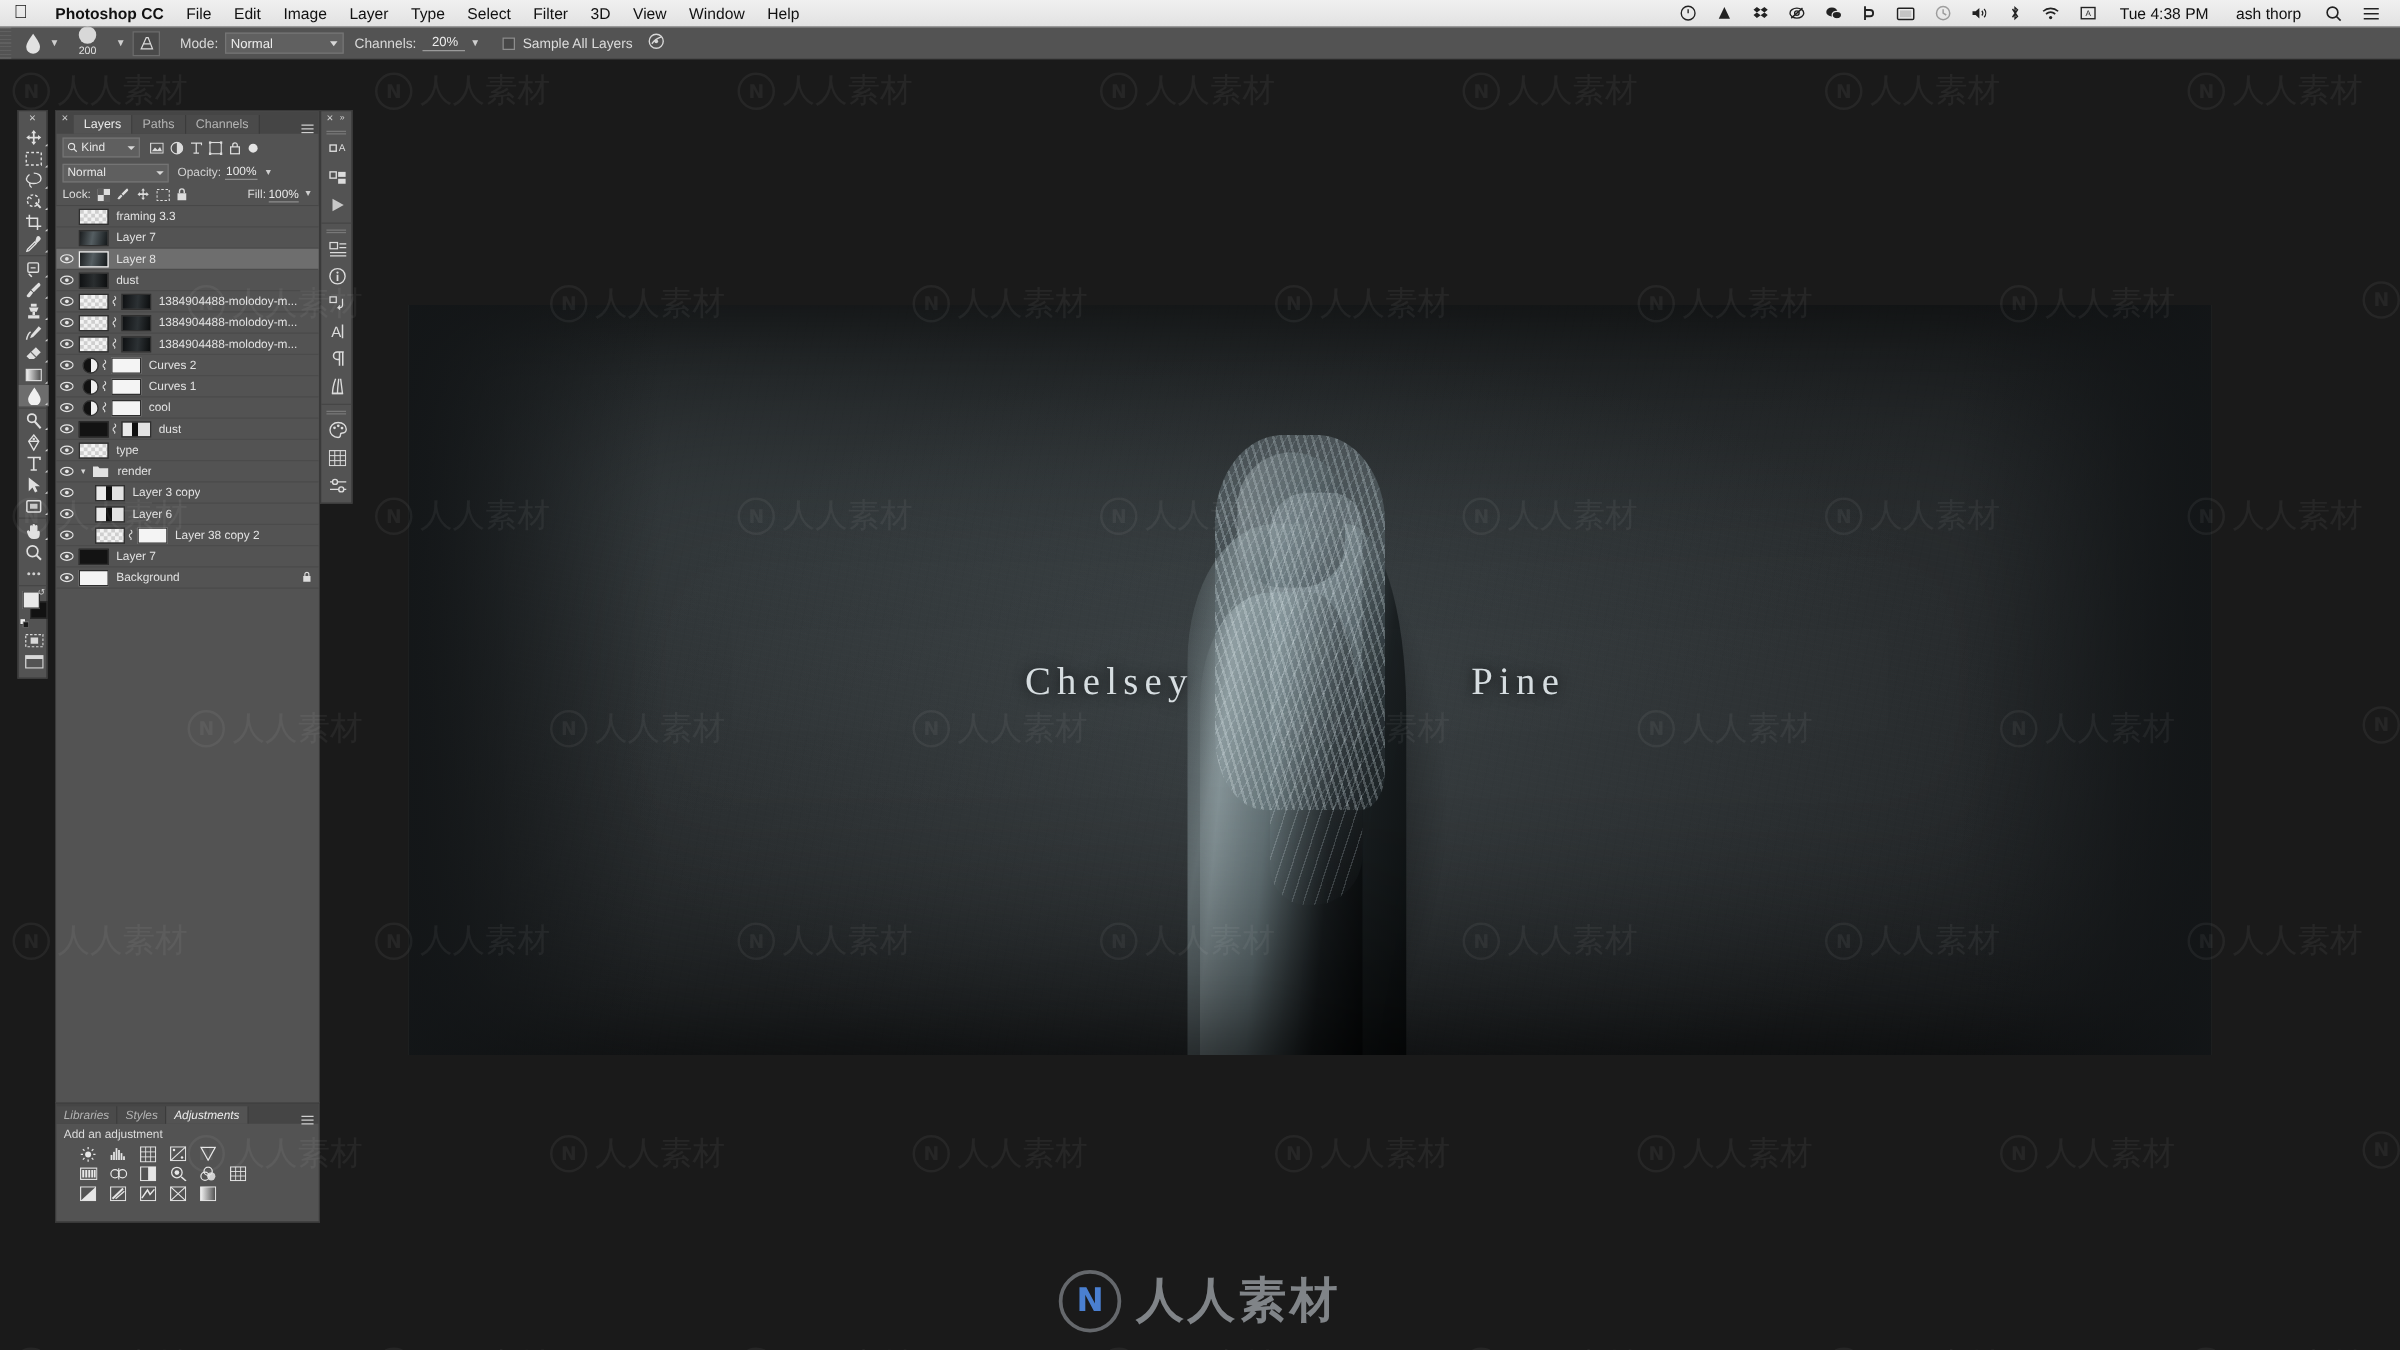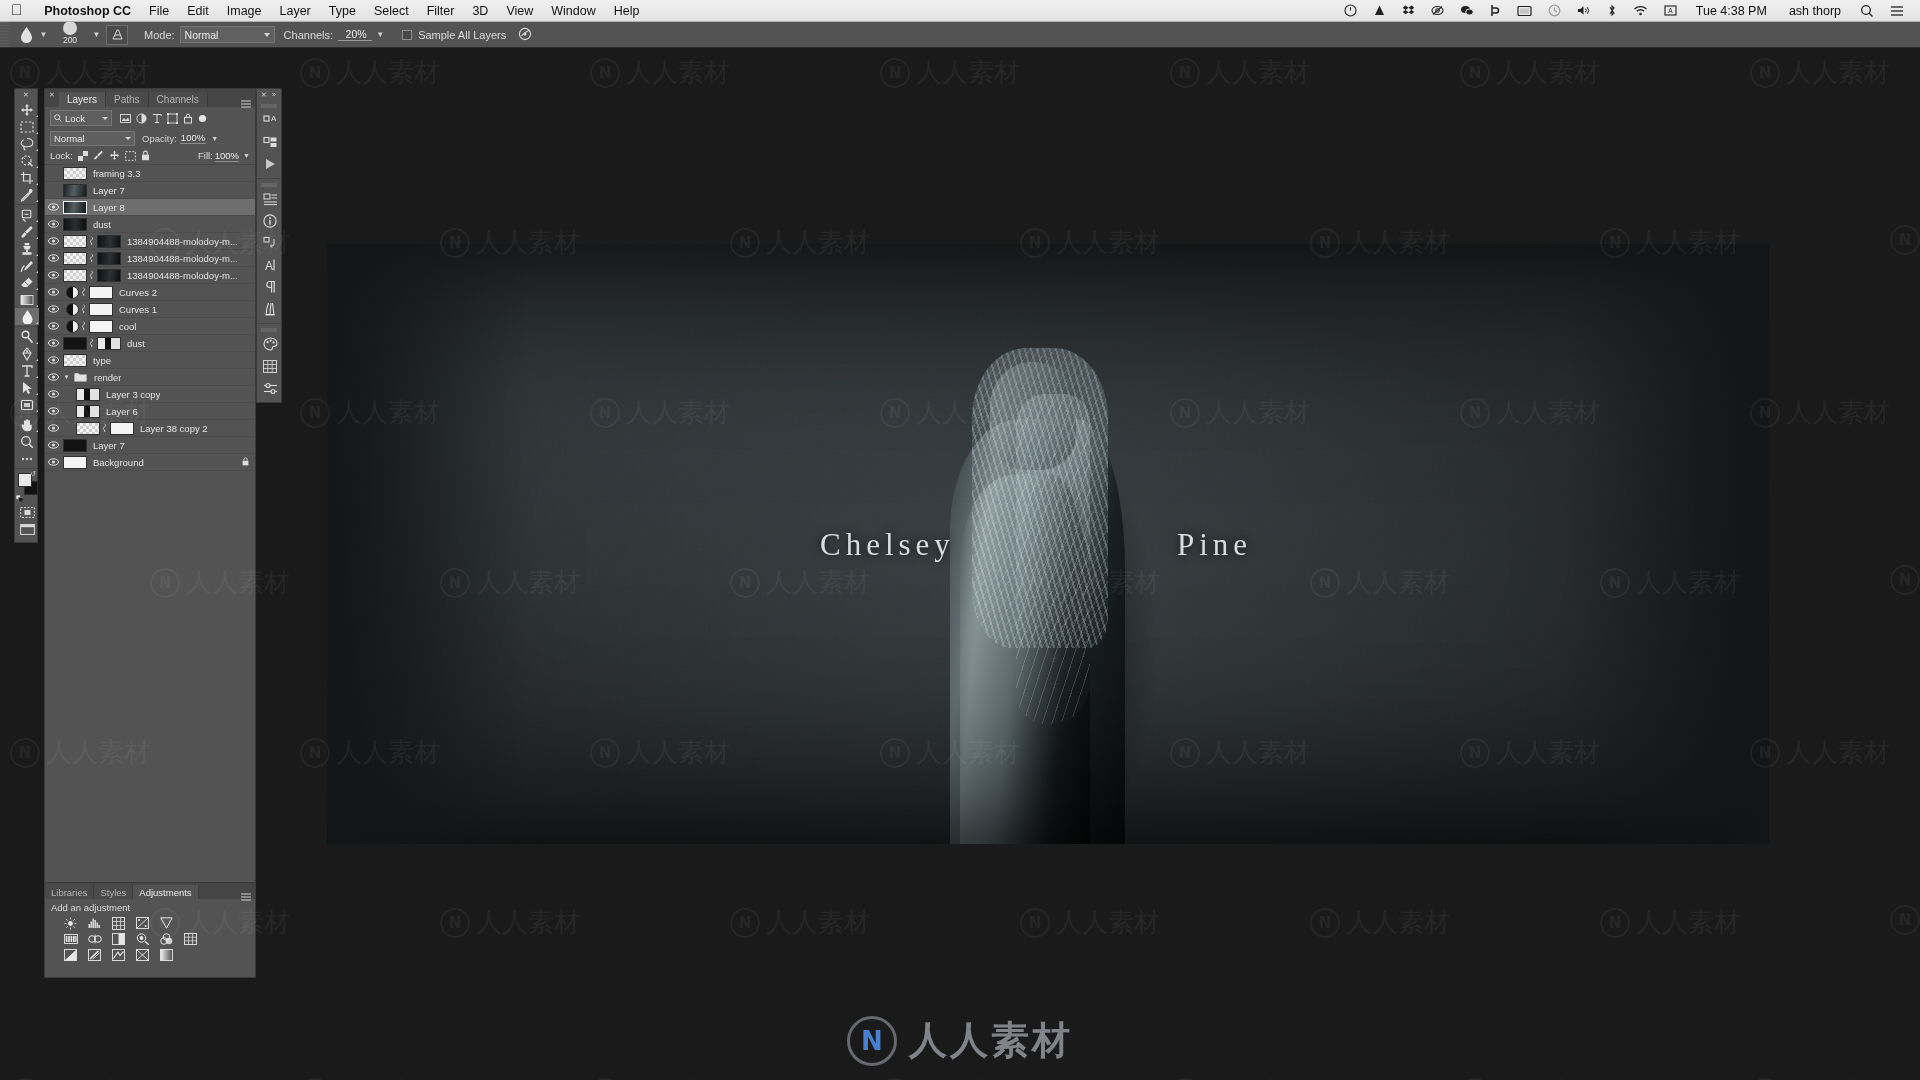--- a/index.html
+++ b/index.html
@@ -109,21 +109,21 @@
   .lrow .disc{ width:9px; font-size:7px; color:#d6d6d6; display:flex; align-items:center; justify-content:center;}
   .lrow .lock{ position:absolute; right:6px; font-size:8px; color:#d6d6d6;}
   .lrow .indent{ width:13px; flex:none;}
   .lpanelbtns{ height:19px; display:flex; align-items:center; justify-content:flex-end;
     gap:13px; padding-right:14px; border-top:1px solid #474747; background:#535353;}
   .lpanelbtns .b{ display:flex; align-items:center; justify-content:flex-end; }
 
   
   #adjpanel{ position:absolute; left:44px; top:882px; width:212px; height:96px;
     background:#535353; border:1px solid #3a3a3a; z-index:55;}
-  #adjpanel .atabs{ height:16px; background:#454545; display:flex; align-items:flex-end; position:relative;}
+  #adjpanel .atabs{ height:16px; background:#454545; display:flex; align-items:flex-end; position:relative;font-style:italic;}
   #adjpanel .atab{ height:14px; padding:0 6px; font-size:9.5px; color:#b4b4b4;
     display:flex; align-items:center; background:#4a4a4a; border-right:1px solid #3b3b3b;}
   #adjpanel .atab.active{ background:#535353; color:#ececec; }
   #adjpanel .pmenu{ position:absolute; right:4px; top:4px; }
   #adjpanel .atitle{ font-size:9.5px; color:#dcdcdc; padding:3px 0 2px 6px; }
   #adjpanel .arow{ display:flex; gap:9px; padding:1px 0 1px 18px; }
   #adjpanel .ai{ width:15px; height:14px; display:flex; align-items:center; justify-content:center;}
 
   
   #dock{ position:absolute; left:256px; top:88px; width:26px; background:#535353;
@@ -771,21 +771,21 @@
         </svg>
     </span>
   </div>
 
   <div class="filterrow">
     <div class="kindsel">
       <svg width="8" height="8" viewBox="0 0 8 8" style="margin-right:3px">
           <circle cx="3.2" cy="3.2" r="2.5" fill="none" stroke="#e0e0e0" stroke-width=".9"></circle>
           <line x1="5" y1="5" x2="7.4" y2="7.4" stroke="#e0e0e0" stroke-width=".9"></line>
         </svg>
-      <span>Lock</span>
+      <span>Kind</span>
     </div>
     <div class="kindicons">
       <span>
           <svg width="11" height="9" viewBox="0 0 11 9">
             <rect x=".5" y=".5" width="10" height="8" fill="none" stroke="#dcdcdc" stroke-width=".9"></rect>
             <path d="M1.5 7 L4 4 L6 6 L8 3.5 L9.6 7 Z" fill="#dcdcdc"></path>
           </svg>
         </span>
       <span>
           <svg width="11" height="11" viewBox="0 0 11 11">

